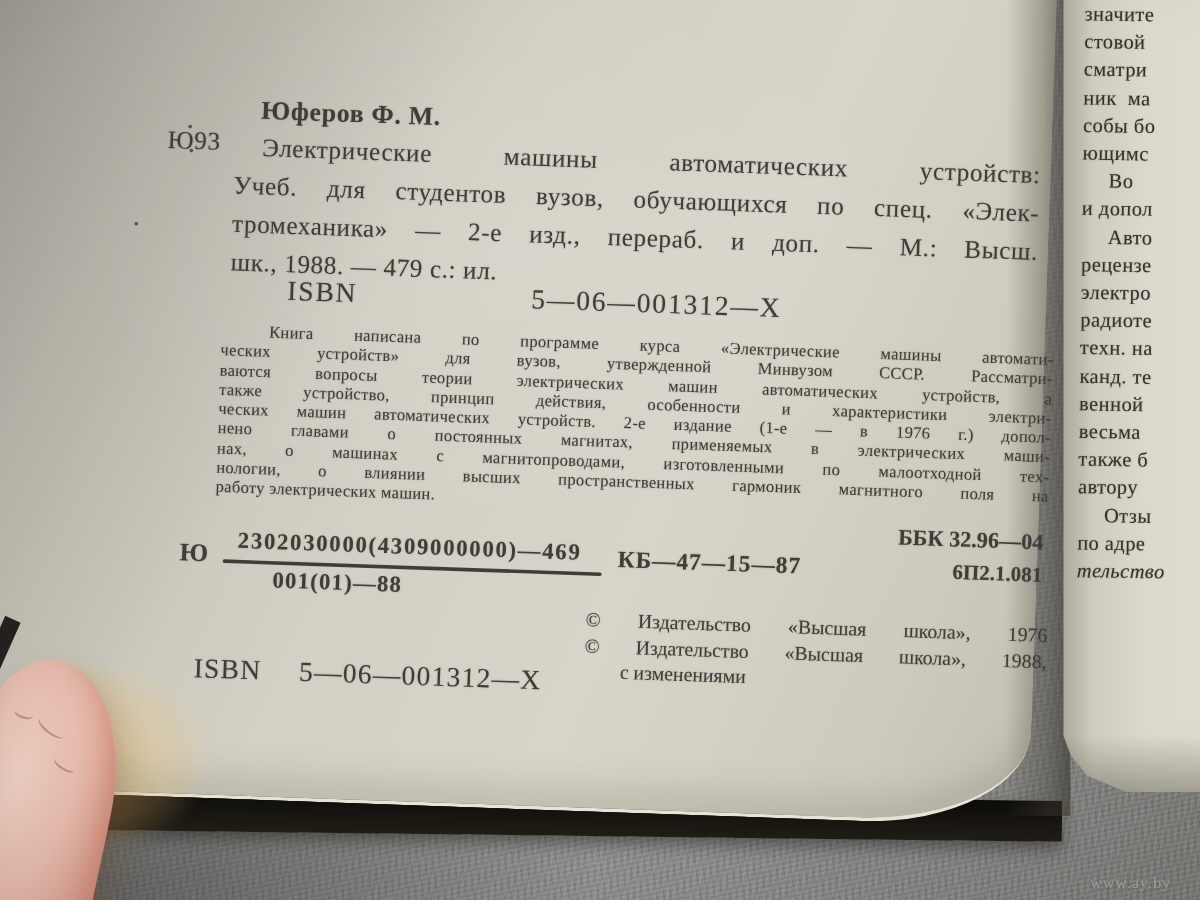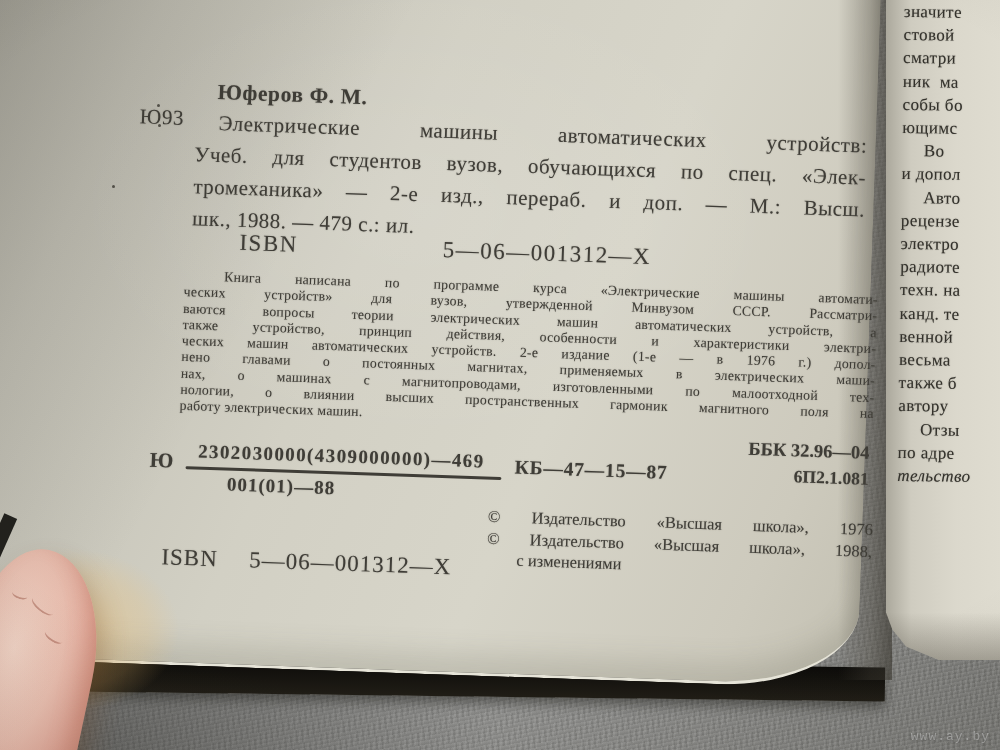--- a/index.html
+++ b/index.html
@@ -37,22 +37,22 @@
     transform:rotate(12deg);border-radius:46% 54% 40% 40% / 38% 44% 30% 30%;
     background:radial-gradient(at 35% 38%, #f4d6c8 0%, #eabfb0 38%, #dfa western?,#dfa394 68%, #d294 85%, #cf9183 100%);
     background:radial-gradient(at 35% 38%, #f4d6c8 0%, #eabfb0 40%, #dfa394 70%, #cf9183 100%);
     box-shadow:inset -8px -14px 22px rgba(165,92,70,0.35), 10px 12px 26px rgba(110,70,35,0.30);}
   .crease{position:absolute;border-bottom:2px solid rgba(150,80,65,0.45);border-radius:50%;z-index:7;}
   .sliver{position:absolute;left:-6px;top:514px;width:14px;height:48px;background:#21201c;transform:rotate(24deg);z-index:6;}
   .vignette{position:absolute;inset:0;z-index:8;pointer-events:none;
     background:
       linear-gradient(118deg, rgba(50,48,40,0.20), transparent 30%),
       radial-gradient(120% 95% at 52% 42%, transparent 55%, rgba(45,42,32,0.14) 85%, rgba(40,38,28,0.26) 100%);}
-  .watermark{position:absolute;right:10px;bottom:6px;z-index:9;
-    font-family:Liberation Mono, monospace;font-size:13px;letter-spacing:1px;
+  .watermark{position:absolute;right:24px;bottom:6px;z-index:9;
+    font-family:Liberation Serif, serif;font-size:13px;letter-spacing:1px;
     color:rgba(235,235,233,0.38);text-shadow:0 1px 2px rgba(70,70,68,0.5);}
 
   
   .ltext{position:absolute;inset:0;transform:rotate(2deg);z-index:5;color:#3f3d37;
     text-shadow:0 0 1.4px rgba(64,62,56,0.40);}
   .ltext div{position:absolute;}
   .author{left:208px;top:90px;font-size:21.5px;font-weight:bold;letter-spacing:0.6px;}
   .idx{left:131px;top:117px;font-size:21px;letter-spacing:0.5px;}
   .titleblock{left:187px;top:117px;width:672px;}
   .tline{position:relative !important;font-size:21px;line-height:32px;letter-spacing:0.5px;}

